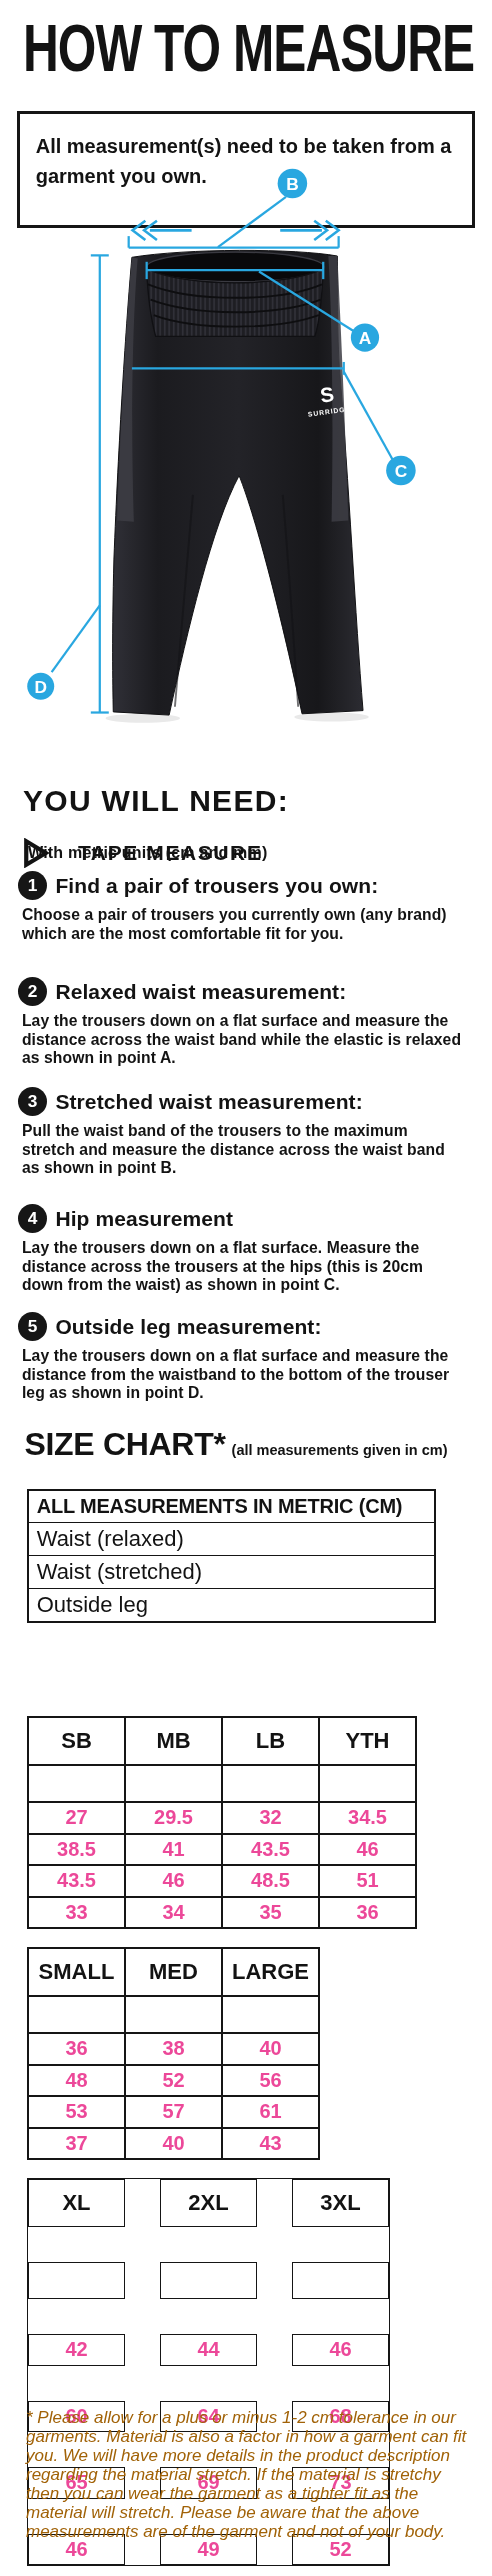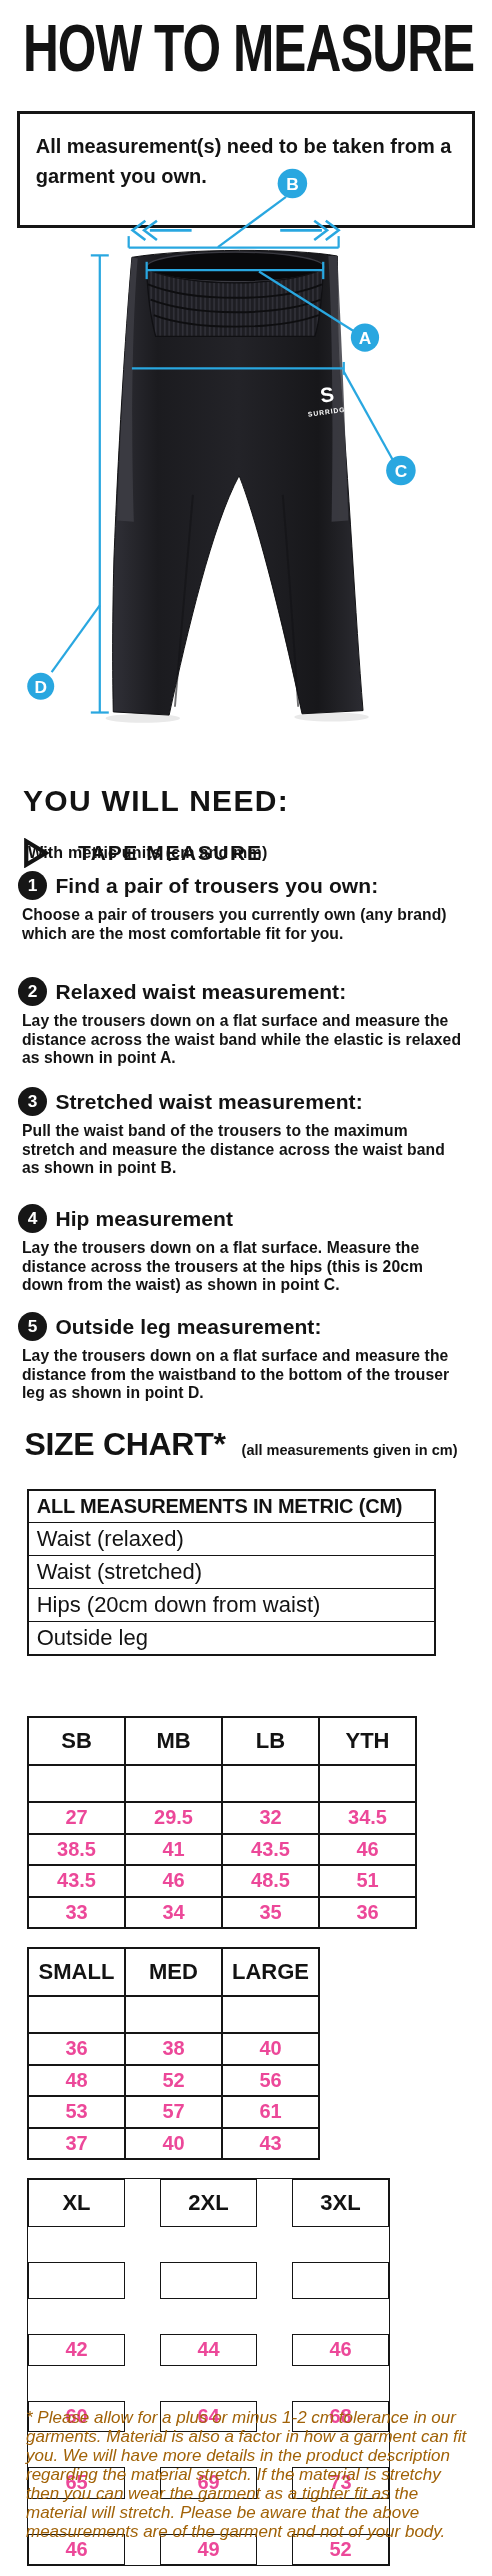--- a/index.html
+++ b/index.html
@@ -41,21 +41,21 @@
     background:#161616; color:#fff; font-size:17.3px; font-weight:800;
     display:flex; align-items:center; justify-content:center;
   }
   .step-title { font-size:21px; font-weight:800; letter-spacing:0.1px; white-space:nowrap; }
   .step-body {
     margin:6.4px 0 0 3.9px; width:441px;
     font-size:15.7px; font-weight:700; line-height:1.18; letter-spacing:0.1px;
   }
   .sizechart-head { position:absolute; top:1426px; left:24.4px; display:flex; align-items:baseline; }
   .sc-title { font-size:32px; font-weight:800; letter-spacing:-0.3px; }
-  .sc-sub { font-size:14.5px; font-weight:700; margin-left:16px; }
+  .sc-sub { font-size:14.5px; font-weight:700; margin-left:6px; }
 
   .mtable { position:absolute; top:1489px; left:27px; width:409px; border:2.6px solid #151515; background:#fff; }
   .mrow { display:flex; align-items:center; padding-left:7.7px; border-top:1.9px solid #151515; }
   .mrow:first-child { border-top:none; }
   .mr-header { height:49px; font-size:26px; font-weight:800; letter-spacing:-0.3px; }
   .mr-unit { height:31px; font-size:20px; font-weight:800; letter-spacing:-0.2px; }
   .mr-item { height:33px; font-size:22px; font-weight:400; }
 
   .stable { position:absolute; left:27px; display:grid; border:1.9px solid #151515; background:#fff; }
   #stable1 { top:1716px; grid-template-columns:repeat(4,97px); }
@@ -217,21 +217,20 @@
 
   <div class="sizechart-head">
     <span class="sc-title">SIZE CHART*</span>
     <span class="sc-sub">(all measurements given in cm)</span>
   </div>
 
   <div class="mtable">
     <div class="mrow mr-unit">ALL MEASUREMENTS IN METRIC (CM)</div>
     <div class="mrow mr-item">Waist (relaxed)</div>
     <div class="mrow mr-item">Waist (stretched)</div>
-    <div class="mrow mr-item">Hips (20cm down from waist)</div>
     <div class="mrow mr-item">Outside leg</div>
   </div>
 
   <div class="stable" id="stable1">
     <div class="scell sh">SB</div>
     <div class="scell sh">MB</div>
     <div class="scell sh">LB</div>
     <div class="scell sh">YTH</div>
     <div class="scell se"></div>
     <div class="scell se"></div>

